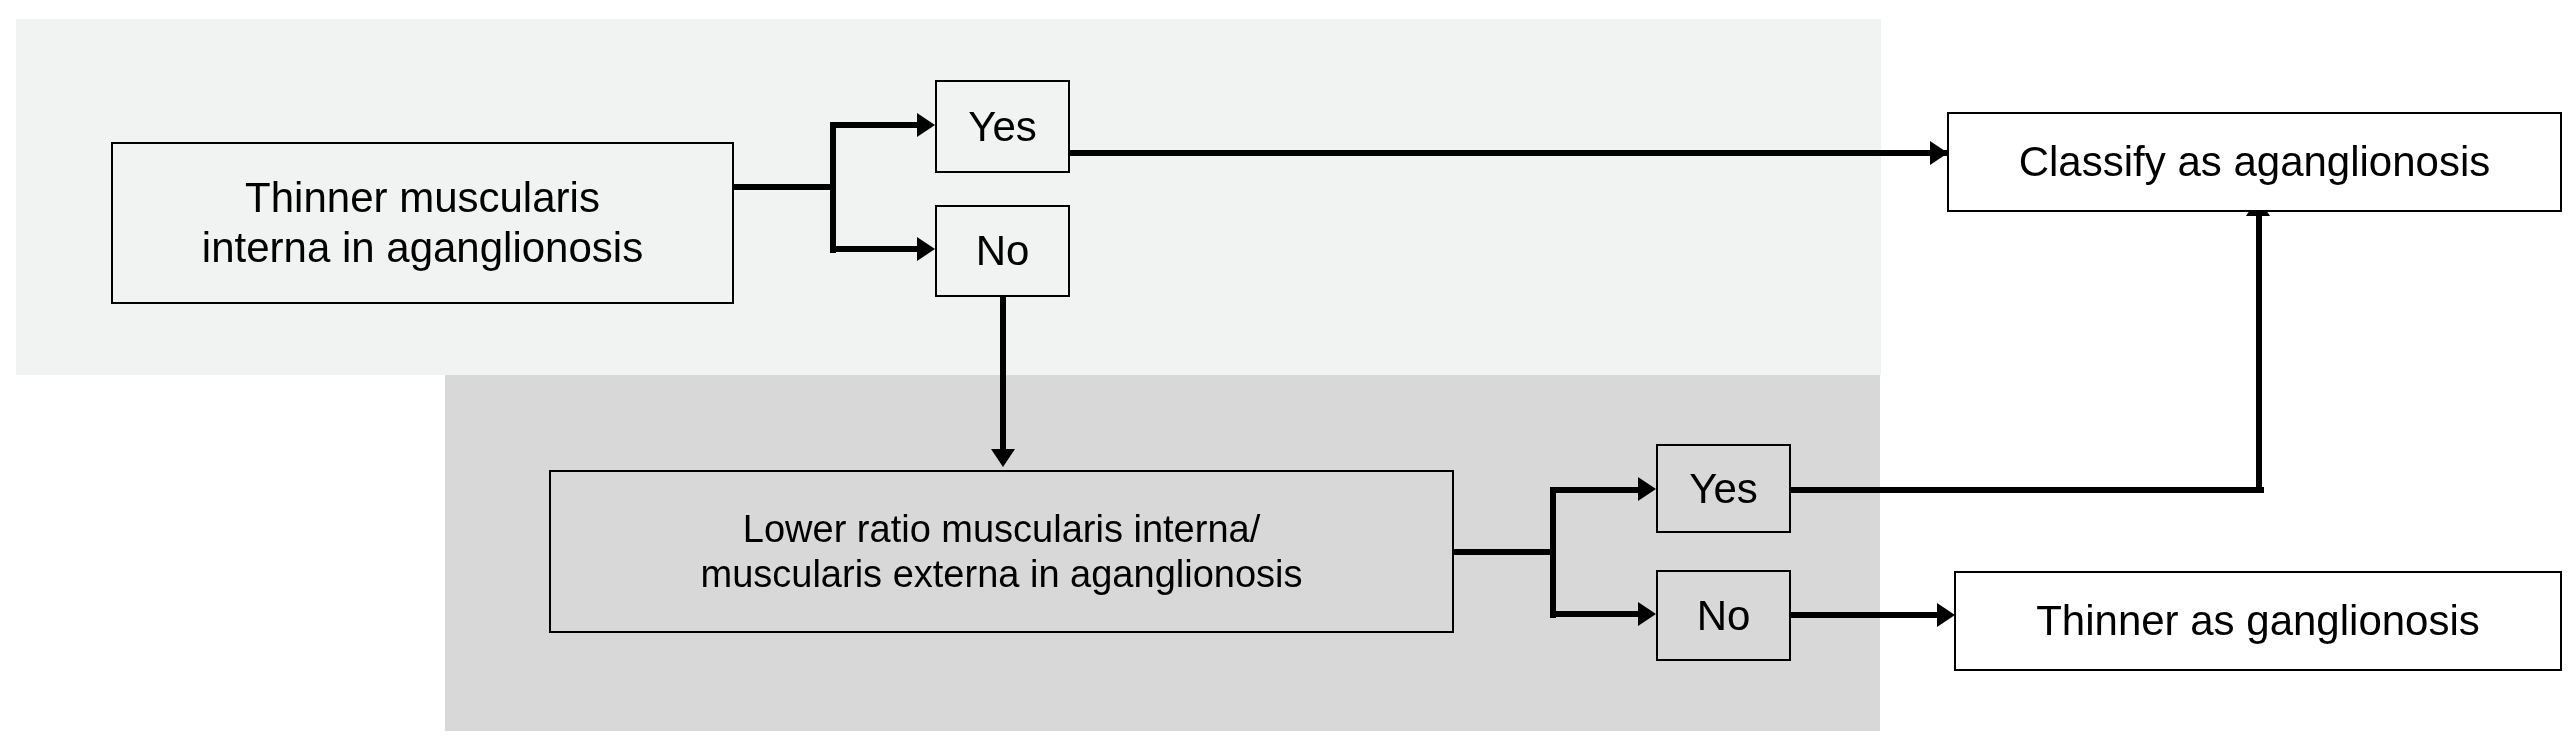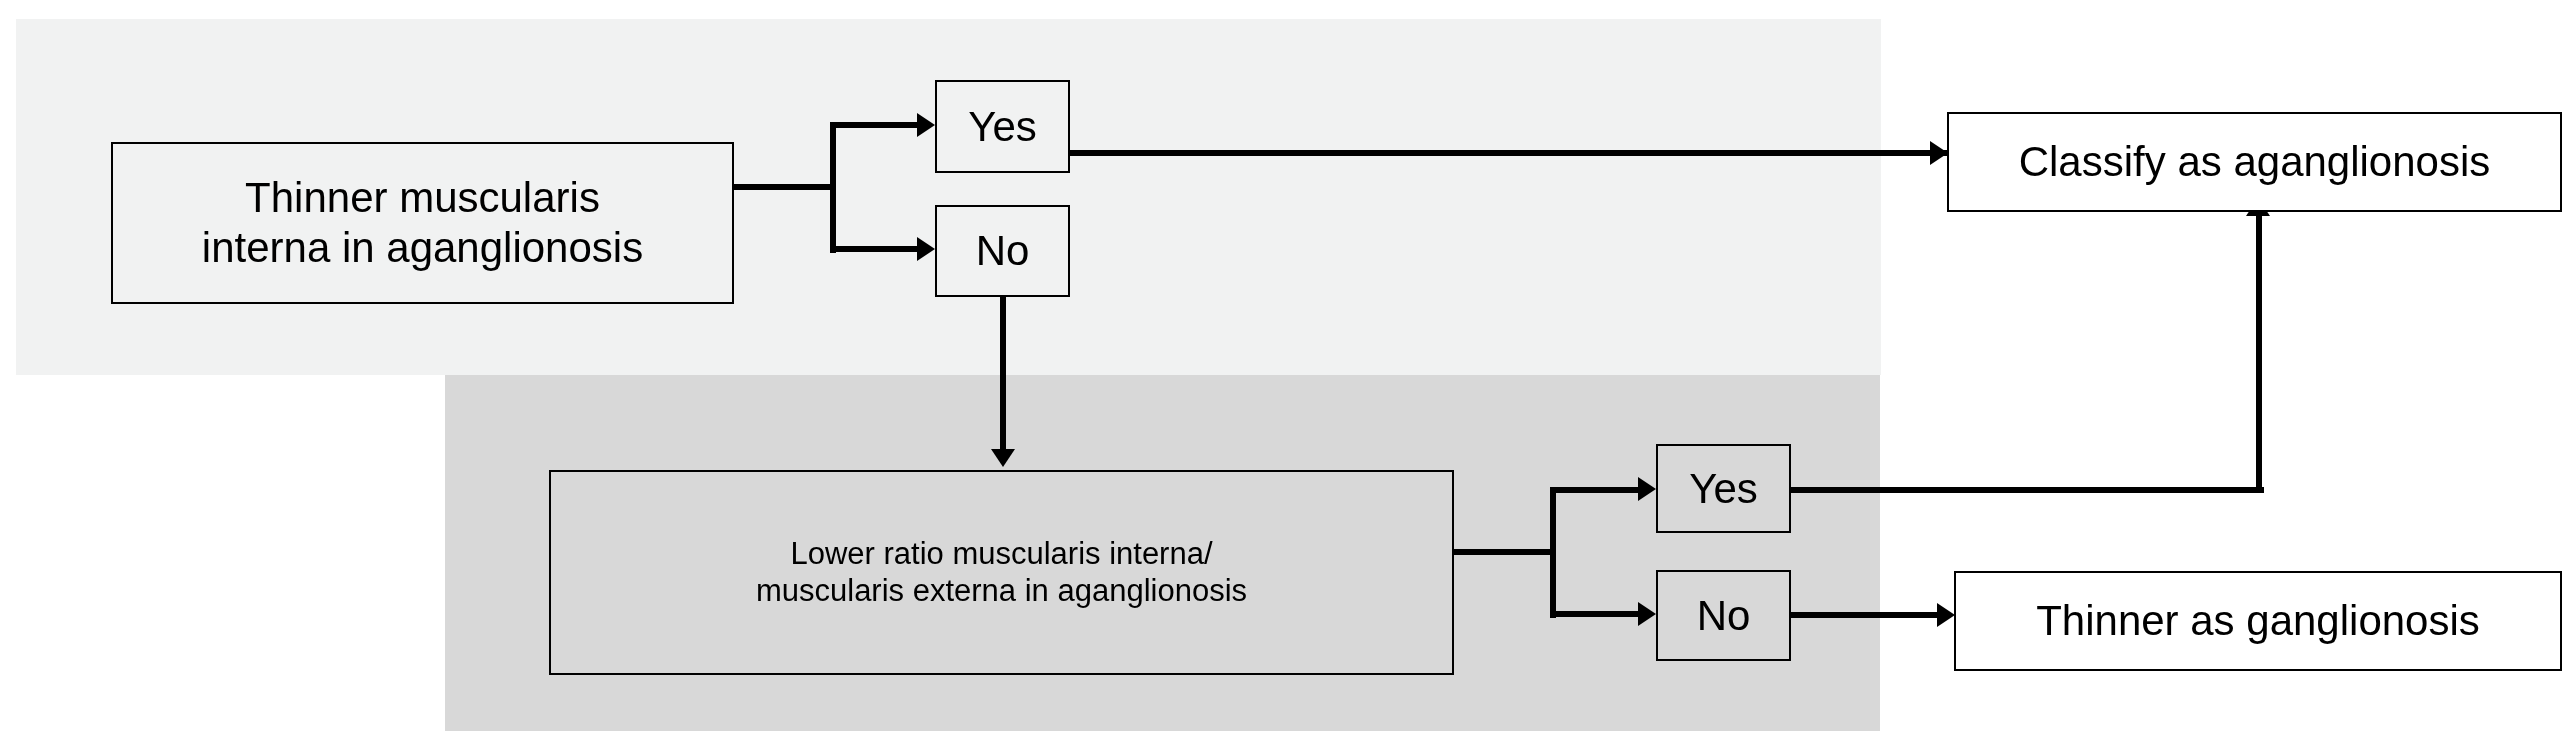--- a/index.html
+++ b/index.html
@@ -56,22 +56,22 @@
 
   #node-thinner {
     left: 111px; top: 106px;
     width: 623px; height: 162px;
     font-size: 42px;
     padding: 0 18.3px;
     margin-top: 36px;
   }
   #node-ratio {
     left: 549px; top: 470px;
-    width: 905px; height: 205px;
-    font-size: 31px;
+    width: 905px; height: 163px;
+    font-size: 38px;
     padding: 0 18.3px;
   }
   #node-yes-1 {
     left: 935px; top: 80px;
     width: 135px; height: 93px;
     font-size: 42px;
   }
   #node-no-1 {
     left: 935px; top: 205px;
     width: 135px; height: 92px;

